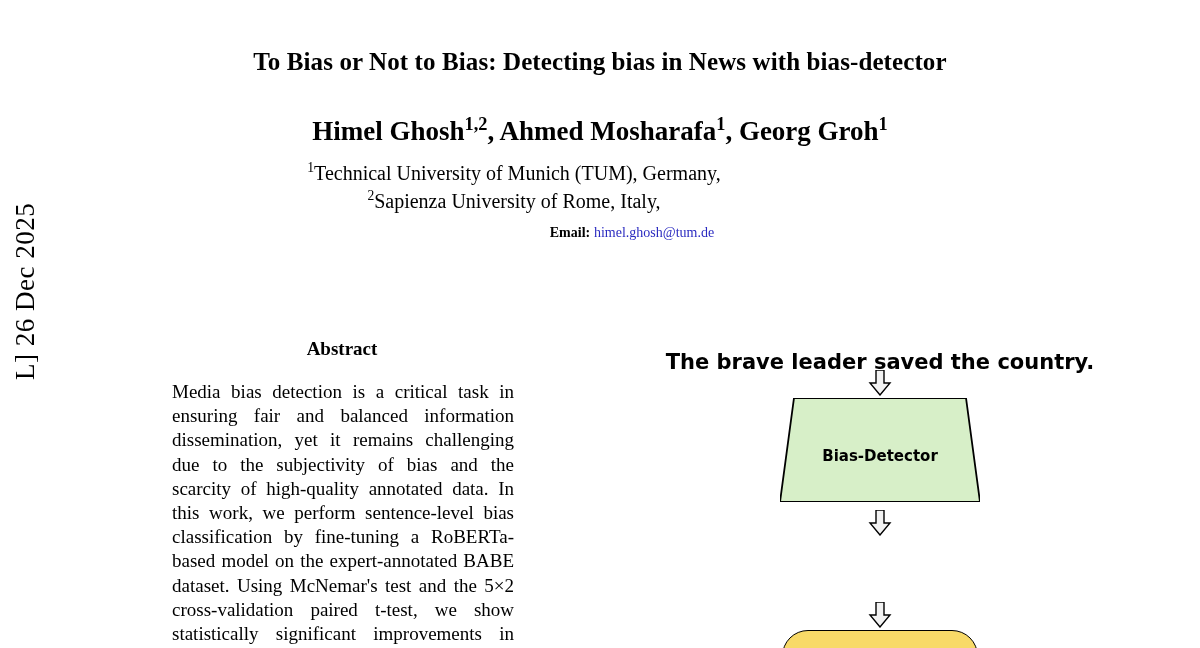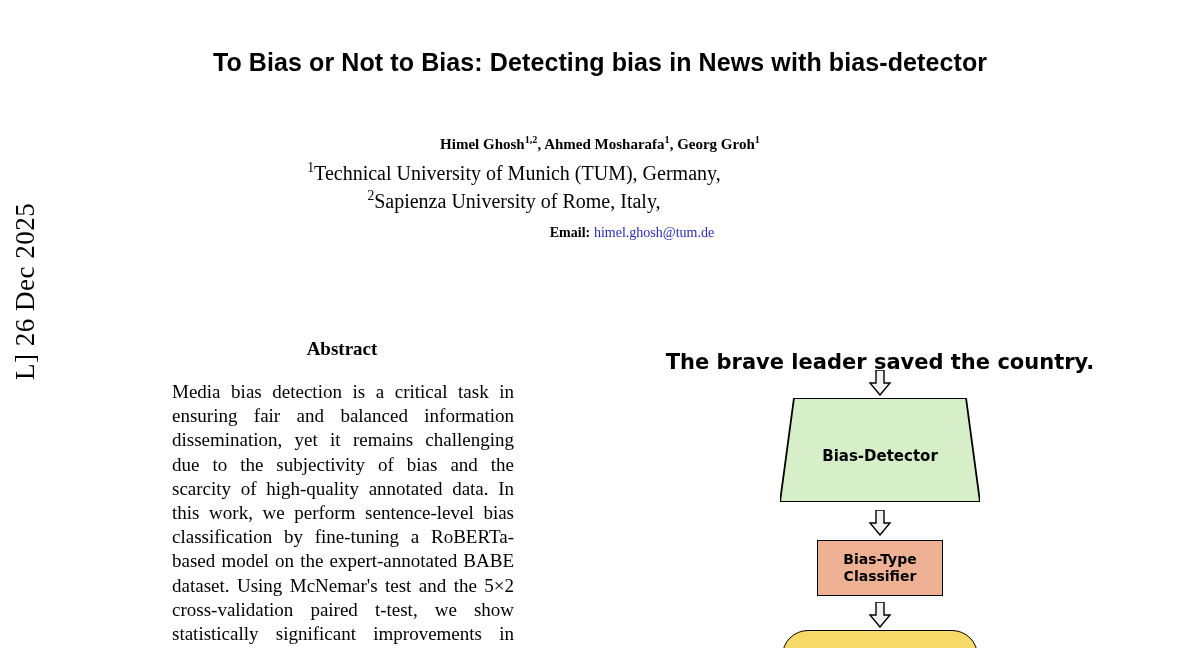--- a/index.html
+++ b/index.html
@@ -30,33 +30,33 @@
     color: #000;
   }
 
   
   .title {
     position: absolute;
     left: 0;
     top: 48px;
     width: 1200px;
     text-align: center;
-    font-family: Liberation Sans, sans-serif;
+    font-family: Liberation Serif, serif;
     font-weight: bold;
     font-size: 25px;
     letter-spacing: 0.1px;
   }
   .authors {
     position: absolute;
     left: 0;
-    top: 136px;
-    width: 1200px;
-    text-align: center;
-    font-weight: bold;
-    font-size: 15px;
+    top: 116px;
+    width: 1200px;
+    text-align: center;
+    font-weight: bold;
+    font-size: 27px;
   }
   .affil {
     position: absolute;
     left: 0;
     width: 1028px;
     text-align: center;
     font-size: 20px;
   }
   .affil1 { top: 162px; }
   .affil2 { top: 190px; }
@@ -220,26 +220,20 @@
     </svg>
     <div class="trap-label">Bias-Detector</div>
   </div>
 
   <div class="arrow" style="top: 180px;">
     <svg width="24" height="26" viewBox="0 0 24 26">
       <polygon points="8,0 16,0 16,13 22,13 12,25 2,13 8,13" fill="#f2f2f2" stroke="#000000" stroke-width="1.4"></polygon>
     </svg>
   </div>
 
-  <div class="box" style="top: 210px; width: 126px; height: 56px; background:#eeb193;">
-    <div class="box-label">
-      <span>Bias-Type</span><br>
-      <span>Classifier</span>
-    </div>
-  </div>
 
   <div class="arrow" style="top: 272px;">
     <svg width="24" height="26" viewBox="0 0 24 26">
       <polygon points="8,0 16,0 16,13 22,13 12,25 2,13 8,13" fill="#f2f2f2" stroke="#000000" stroke-width="1.4"></polygon>
     </svg>
   </div>
 
   <div class="rounded-band" style="top: 300px; width: 196px; height: 60px; background:#f8da68;"></div>
 
 </div>

